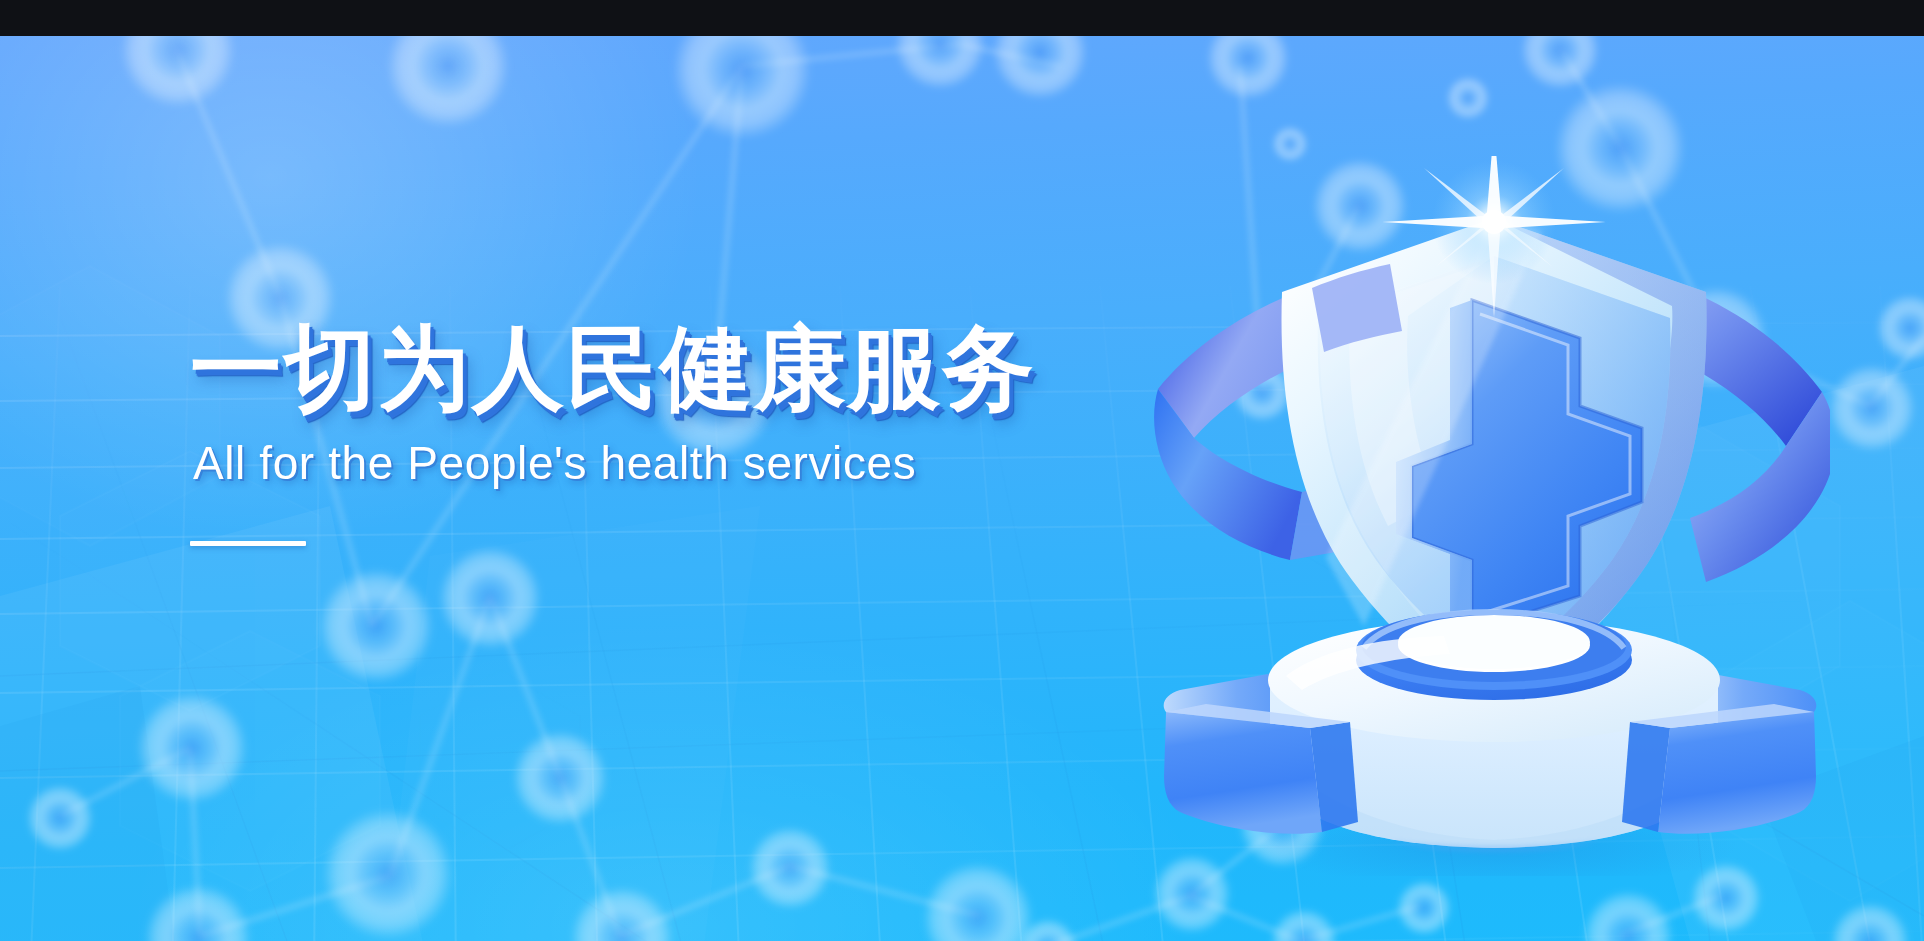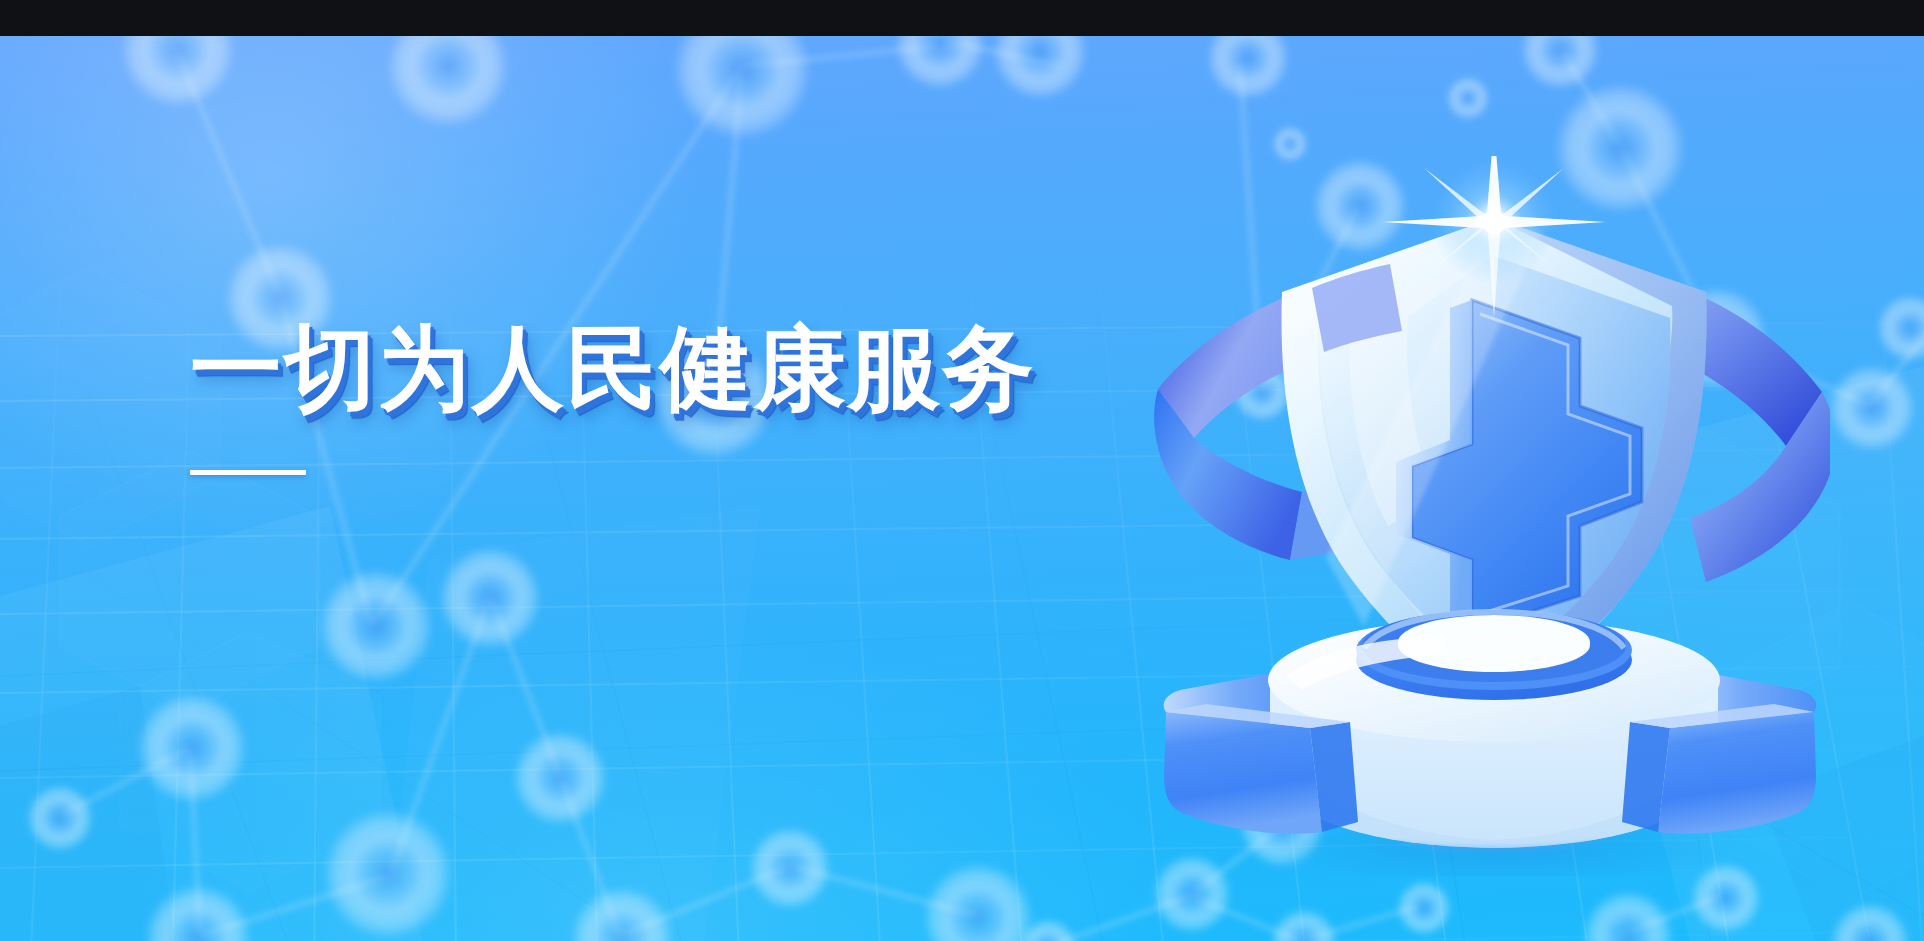--- a/index.html
+++ b/index.html
@@ -284,20 +284,21 @@
         <circle cx="1468" cy="62" r="22"></circle>
       </g>
     </svg>
   </div>
 
   <div class="glow-tl"></div>
   <div class="glow-bc"></div>
 
   <div class="copy">
     <h1 class="headline">一切为人民健康服务</h1>
+    <p class="subhead">All for the People's health services</p>
     <div class="rule"></div>
   </div>
 
   <div class="art">
     <svg viewBox="0 0 680 720" xmlns="http://www.w3.org/2000/svg">
       <defs>
         <linearGradient id="ribBackG" x1="0" y1="0" x2="1" y2="0.4">
           <stop offset="0%" stop-color="#1d3fd6"></stop>
           <stop offset="18%" stop-color="#4f6ae8"></stop>
           <stop offset="45%" stop-color="#93a9f4"></stop>

